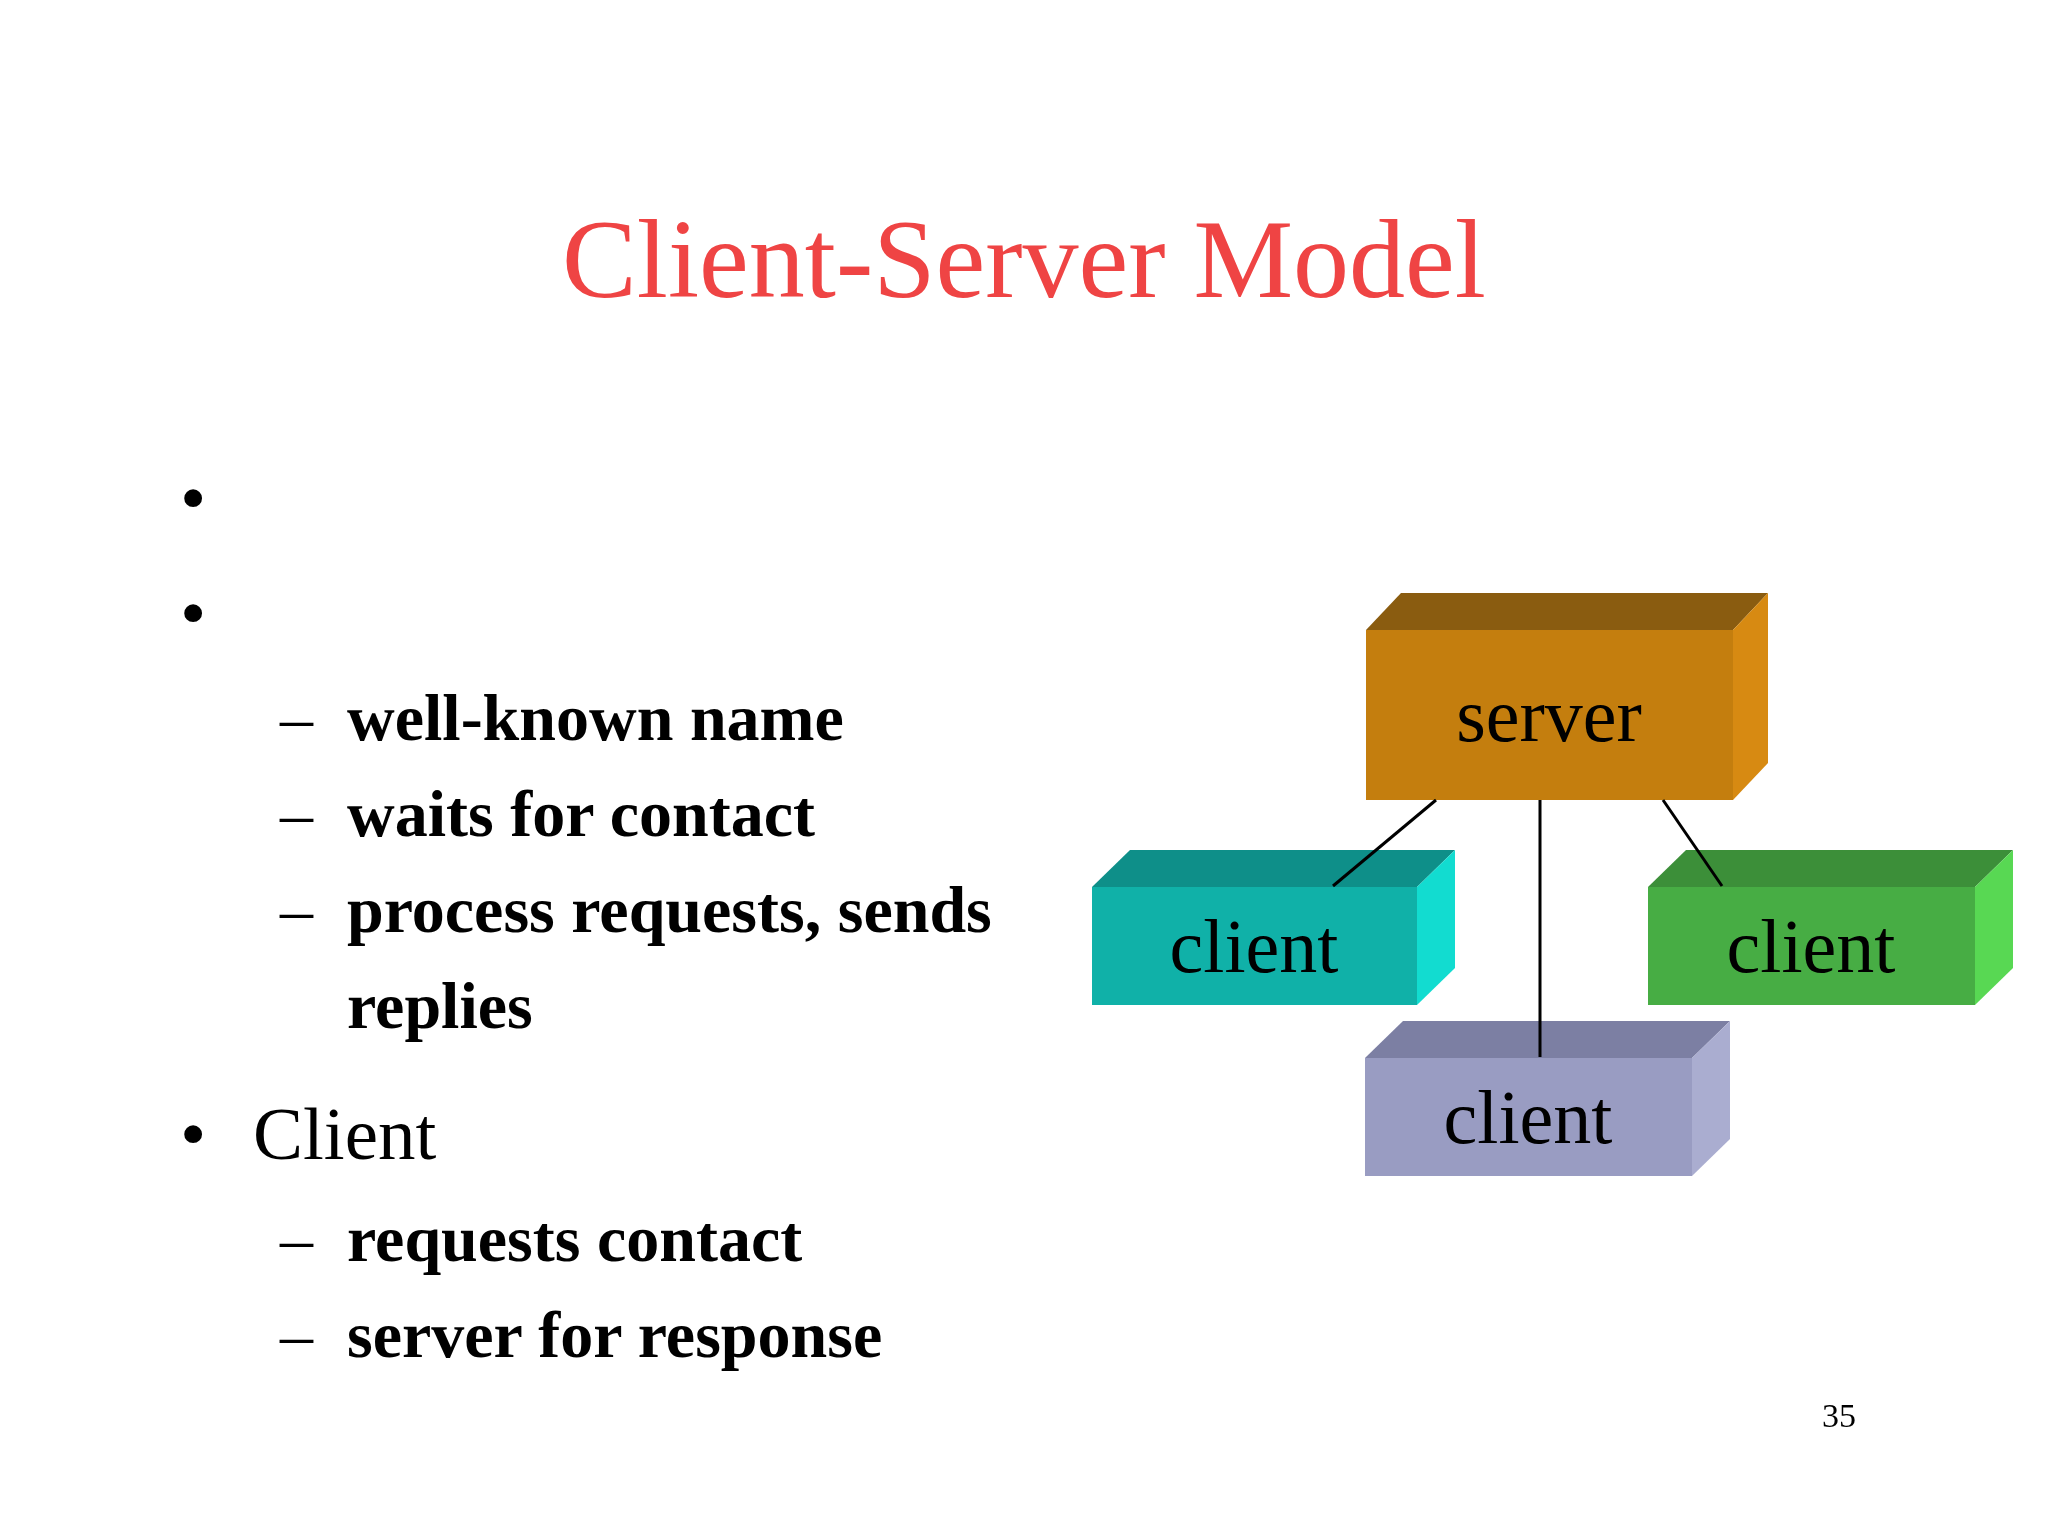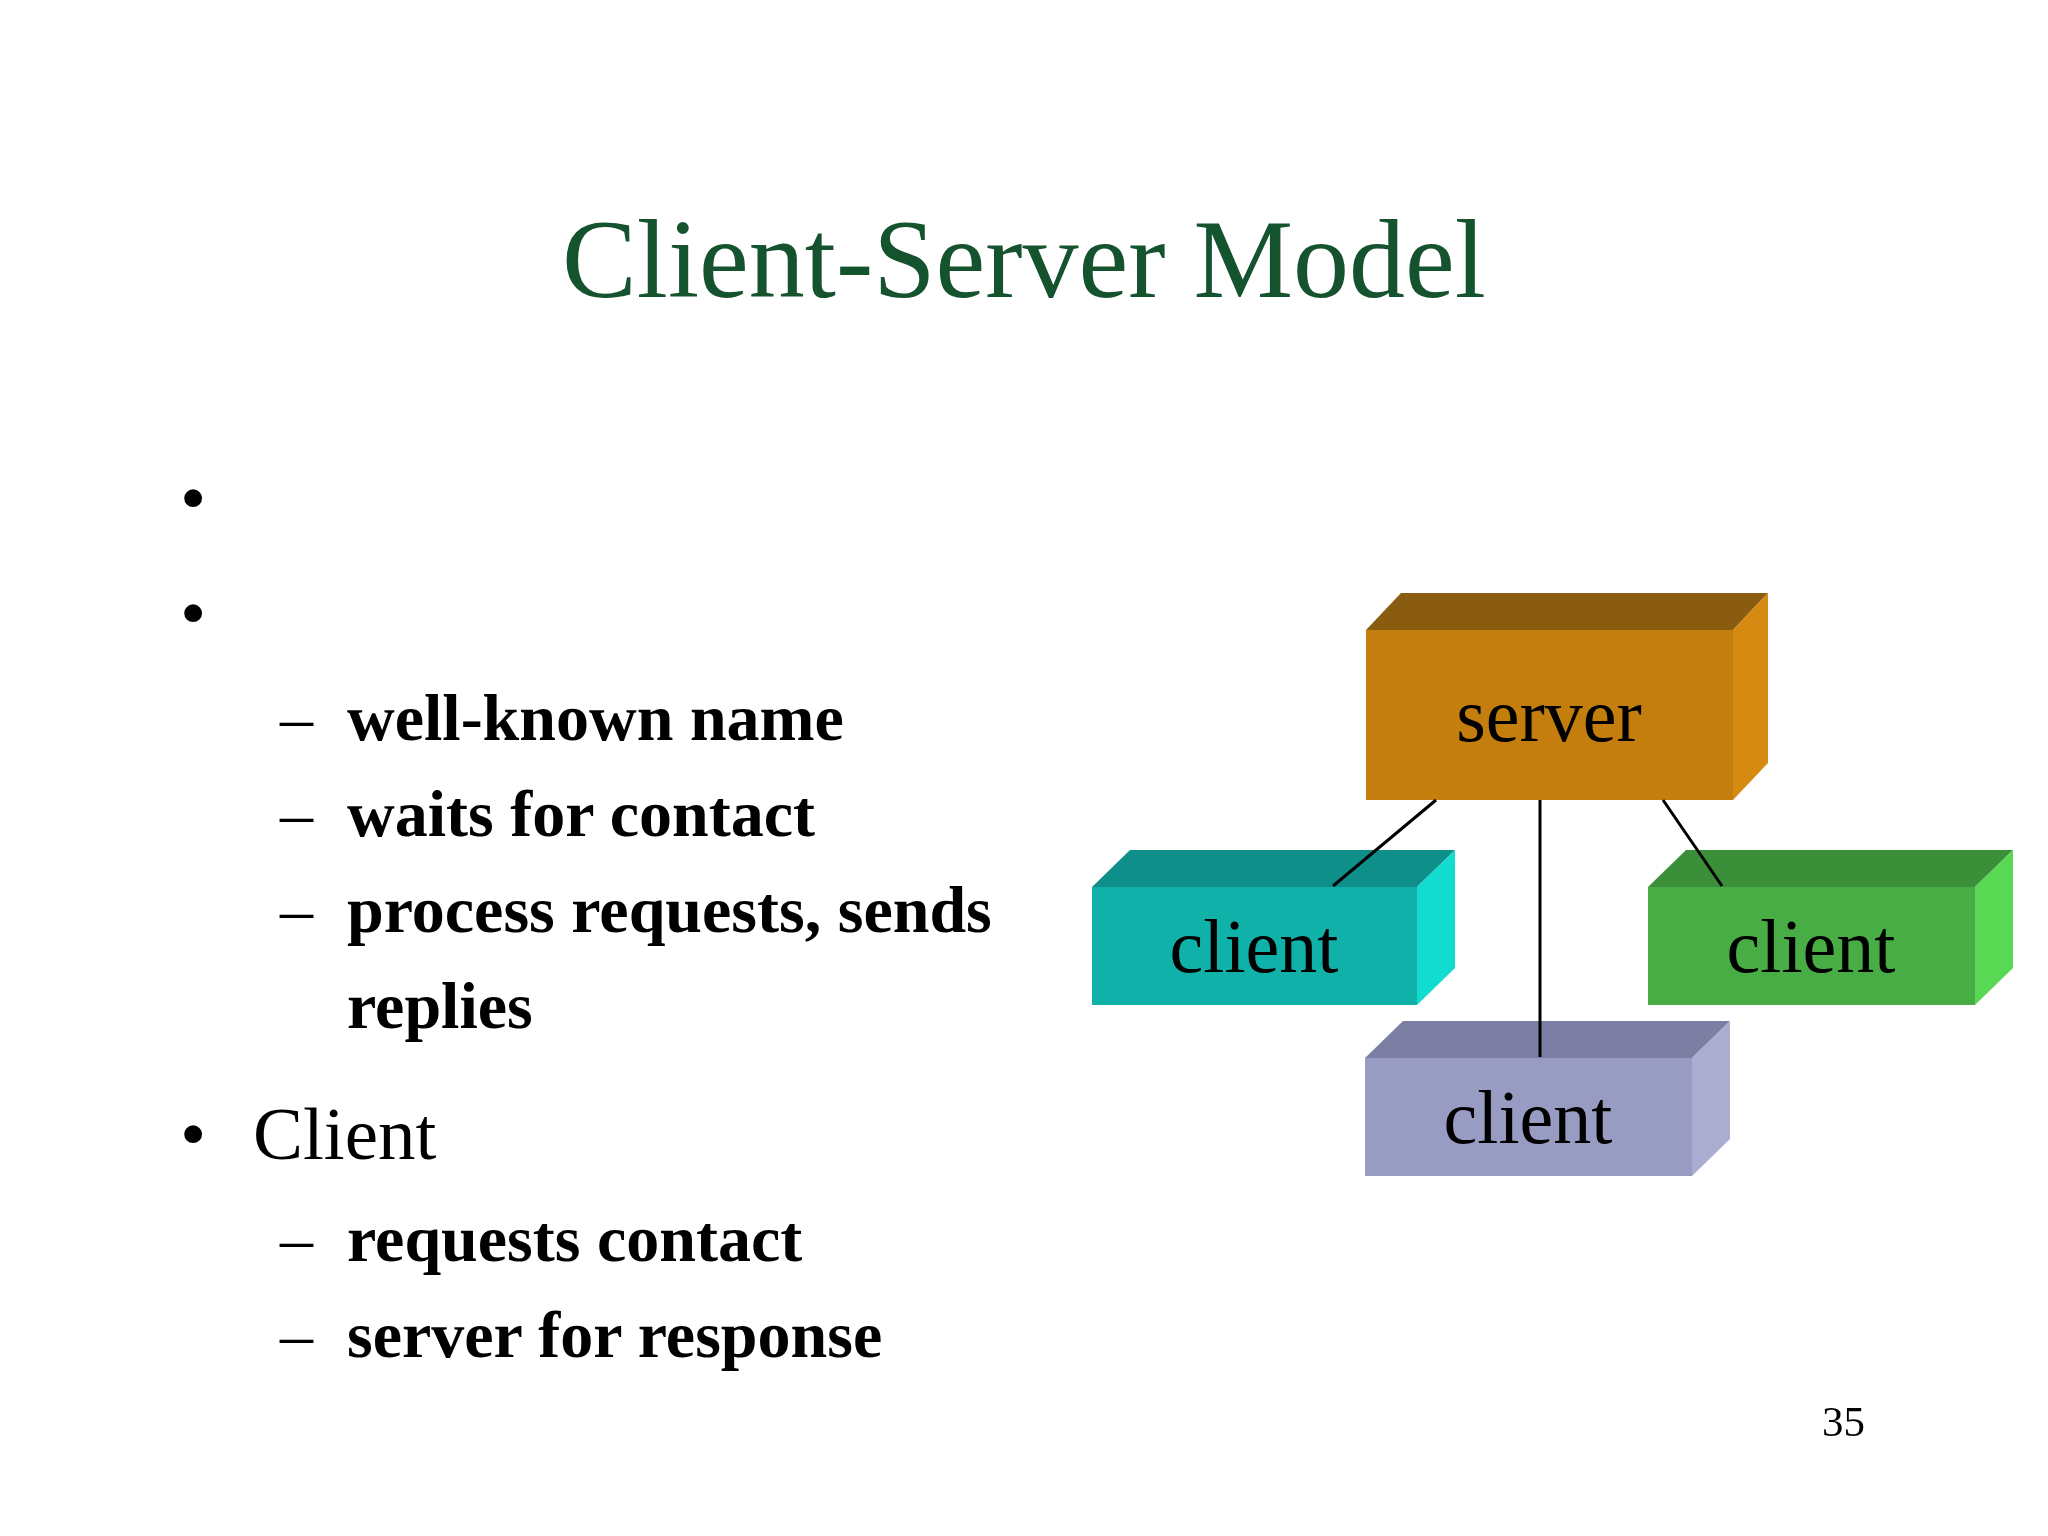--- a/index.html
+++ b/index.html
@@ -6,21 +6,21 @@
   body{
     width:2048px;height:1536px;position:relative;overflow:hidden;
     font-family:"Liberation Serif","DejaVu Serif",serif;color:#000;
   }
   .slide{position:absolute;inset:0;background:#FFFFFF;}
 
   
   .title{
     position:absolute;top:192px;left:0;width:100%;margin:0;
     text-align:center;font-weight:normal;
-    font-size:112px;line-height:1.2;color:#14532d;
+    font-size:112px;line-height:1.2;color:#ef4444;
   }
 
   
   .bullets{position:absolute;left:180px;top:440px;width:920px;}
   .row{display:flex;align-items:baseline;}
   .row .t{display:block;}
   .l1{font-size:75px;line-height:115px;}
   .l2{font-size:66px;line-height:96px;padding-left:100px;}
   .l2 + .l1{margin-top:22px;}
   .l1 .marker{width:73px;flex:none;}
@@ -29,21 +29,21 @@
 
   
   .diagram{position:absolute;left:1080px;top:580px;width:940px;height:630px;}
   .diagram text{
     font-family:"Liberation Serif","DejaVu Serif",serif;
     font-size:76px;fill:#000;text-anchor:middle;
   }
   .diagram line{stroke:#000;stroke-width:3;}
 
   
-  .pagenum{position:absolute;left:1822px;top:1396px;font-size:43px;line-height:1.2;}
+  .pagenum{position:absolute;left:1822px;top:1396px;font-size:34px;line-height:1.2;}
 </style>
 </head>
 <body>
 
 <div class="slide">
 
   <h1 class="title">Client-Server Model</h1>
 
   <div class="bullets">
     <div class="row l1">

